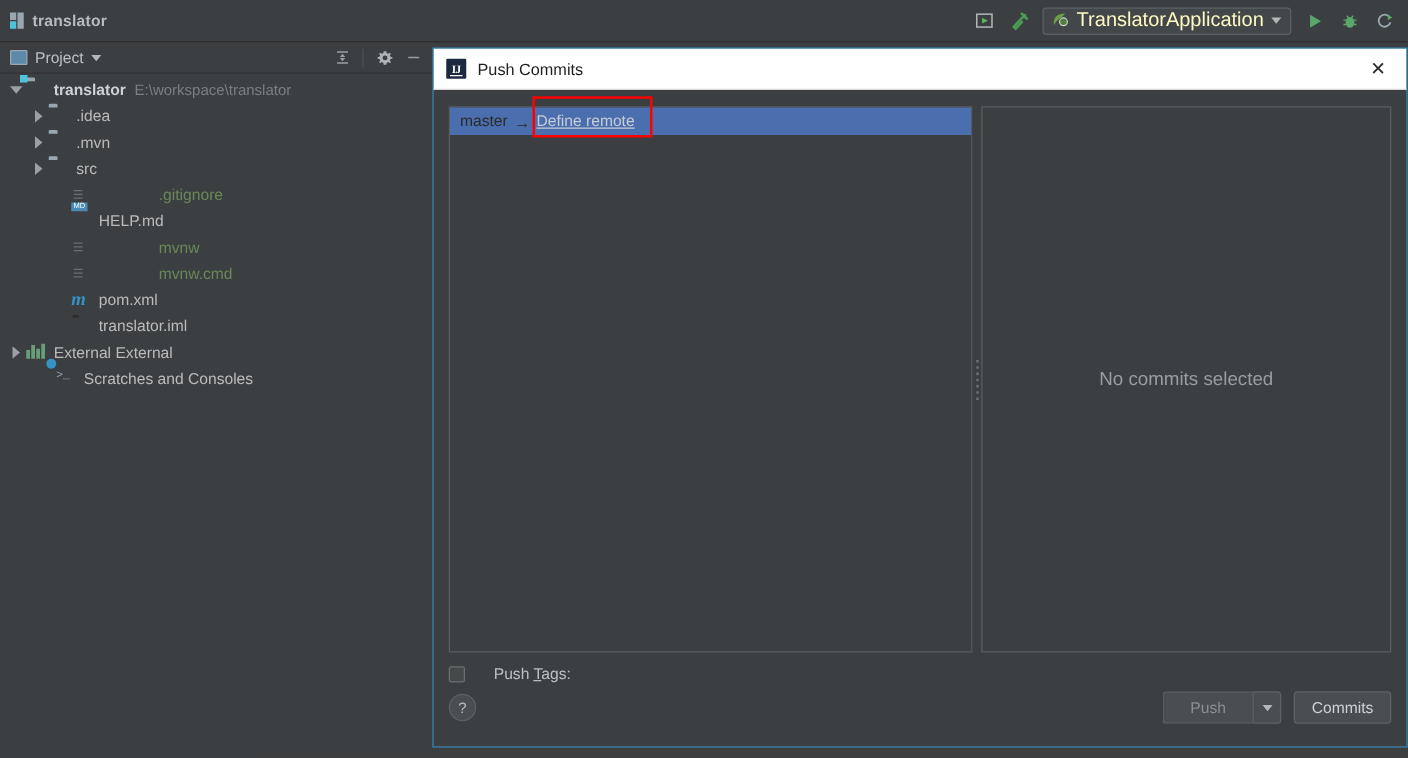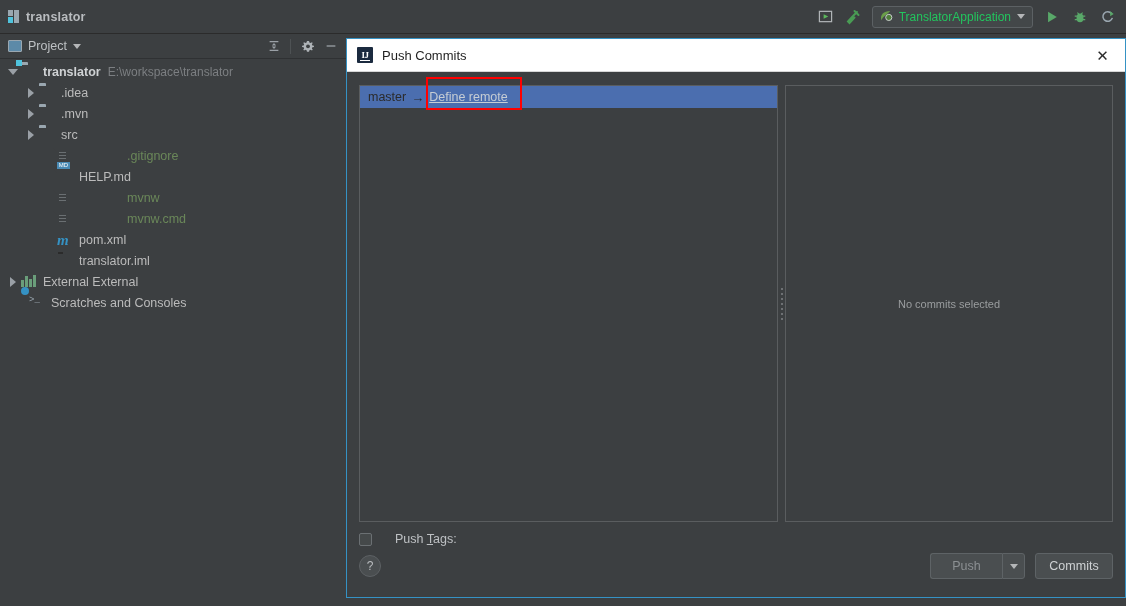--- a/index.html
+++ b/index.html
@@ -32,21 +32,21 @@
     margin-left: auto; display: flex; align-items: center; gap: 9px; padding-right: 9px;
   }
   .tb-ico { width: 19px; height: 19px; display:flex; align-items:center; justify-content:center; }
 
   .run-config {
     display: flex; align-items: center; gap: 6px;
     height: 22px; padding: 0 7px 0 5px;
     border: 1px solid #5c6164; border-radius: 3px;
     background: #434749;
   }
-  .run-config-text { color: #22c55e; font-size: 12px; }
+  .run-config-text { color: #fef9c3; font-size: 16px; }
   .caret-dn { width:0;height:0;border-left:4.5px solid transparent;border-right:4.5px solid transparent;border-top:5px solid #b4b6b8; }
 
   
   .proj-header {
     position: absolute; left: 0; top: 34px; width: 346px; height: 25px;
     background: #3c3f41; border-bottom: 1px solid #2f3133;
     display: flex; align-items: center; padding: 0 6px 0 8px;
   }
   .proj-header-left { display:flex; align-items:center; gap:6px; }
   .proj-win-icon {
@@ -155,21 +155,21 @@
     width: 7px; background: #3c3f41; position: relative;
     display: flex; align-items: center; justify-content: center;
   }
   .splitter-dots { display:flex; flex-direction:column; gap:3px; }
   .splitter-dots i { display:block; width:2px; height:2px; background:#6e7174; }
 
   .pane-right {
     flex: 1; border: 1px solid #5a5d5f; background: #3c3f41;
     display: flex; align-items: center; justify-content: center; position: relative;
   }
-  .no-commits { color: #9a9d9f; font-size: 11px; }
+  .no-commits { color: #9a9d9f; font-size: 15px; }
 
   
   .right-toolbar {
     position: absolute; left: 531px; top: 12px; right: 12px; height: 22px;
     display: flex; align-items: center; padding: 0 6px 0 8px; gap: 10px;
   }
   .rt-ico { width:17px; height:17px; display:flex; align-items:center; justify-content:center; position:relative; }
   .rt-sep { width:1px; height:14px; background:#555a5c; }
   .rt-spacer { margin-left:auto; }
 
@@ -354,21 +354,21 @@
           <span class="tree-icon">
             <span class="ic-lib">
               <b style="height:7px"></b>
               <b style="height:11px"></b>
               <b style="height:8px"></b>
               <b style="height:12px"></b>
             </span>
           </span>
           <span class="tree-label">External External</span>
         </div>
-        <div class="tree-row" style="padding-left: 14px;">
+        <div class="tree-row" style="padding-left: 14px; margin-left: 16px;">
           <span class="twisty"></span>
           <span class="tree-icon"><span class="ic-scratch"></span></span>
           <span class="tree-label">Scratches and Consoles</span>
         </div>
       </div>
   </div>
 
   <div id="dialog">
 
     <div class="dlg-title">

